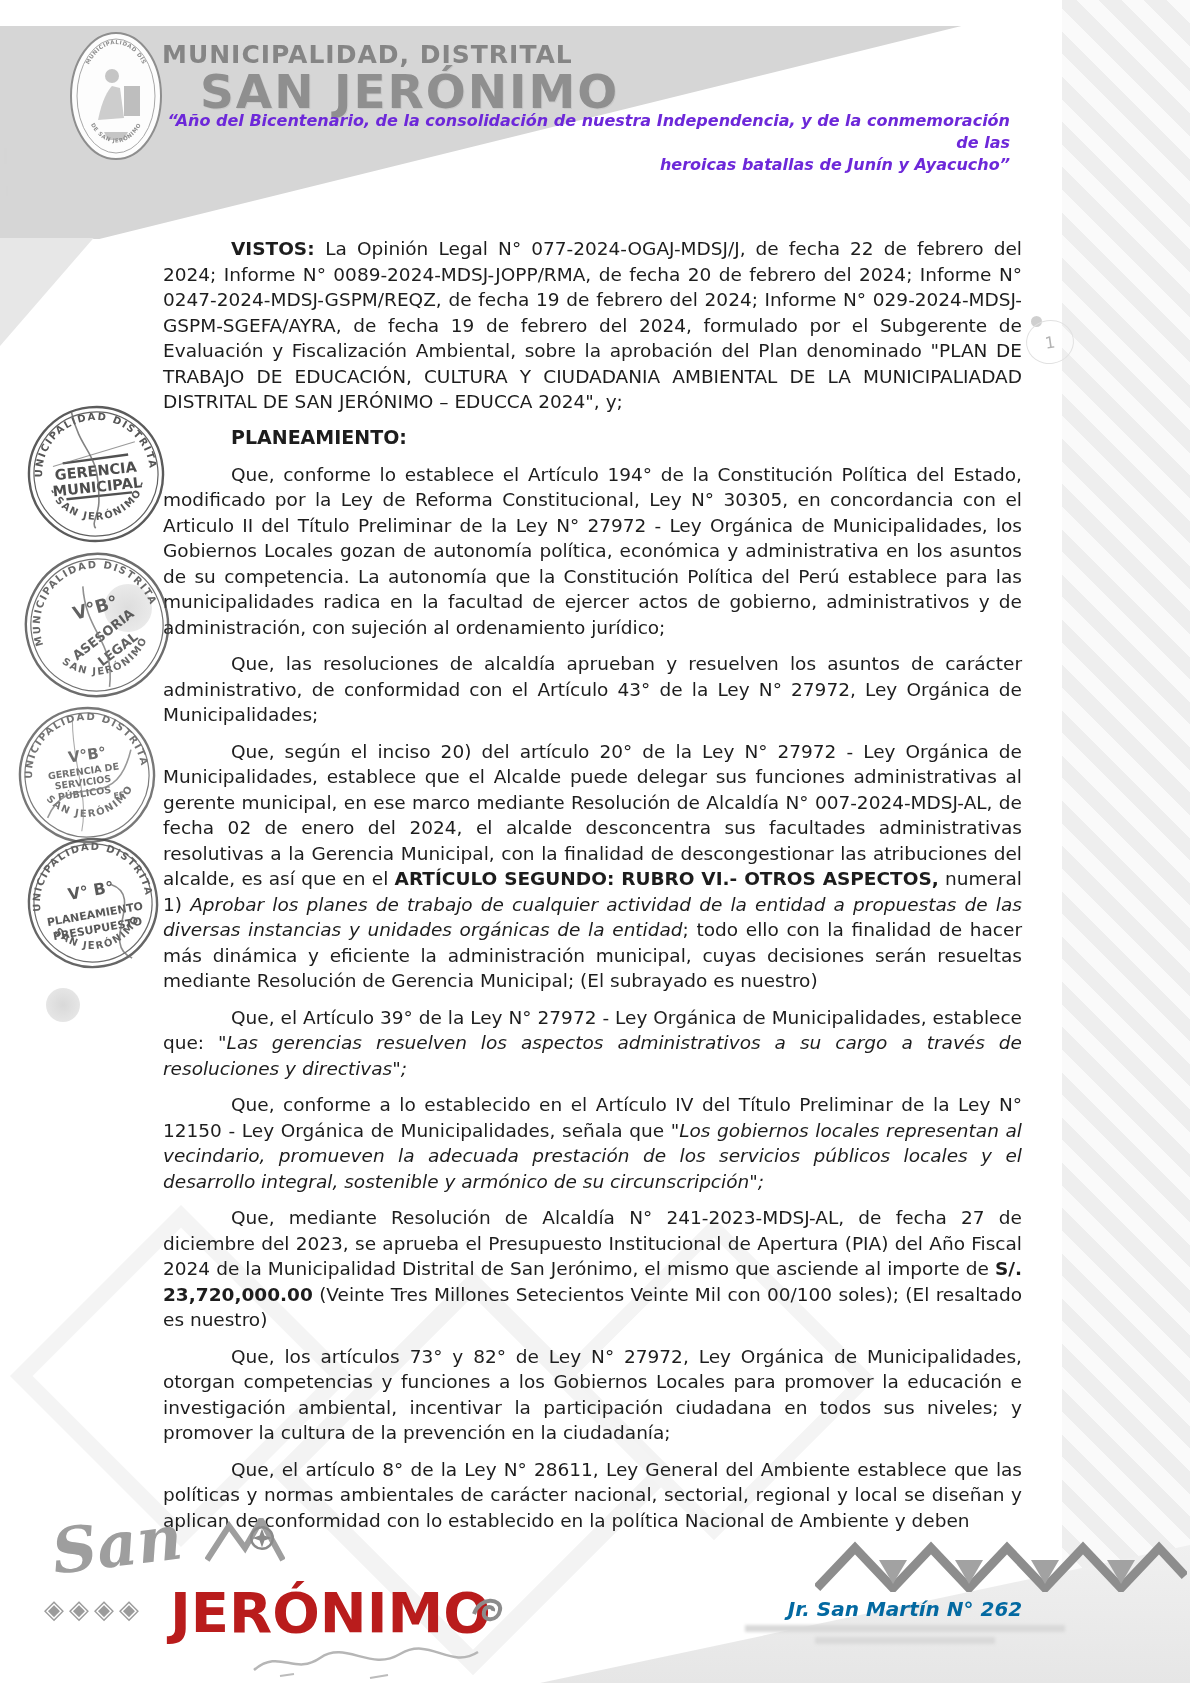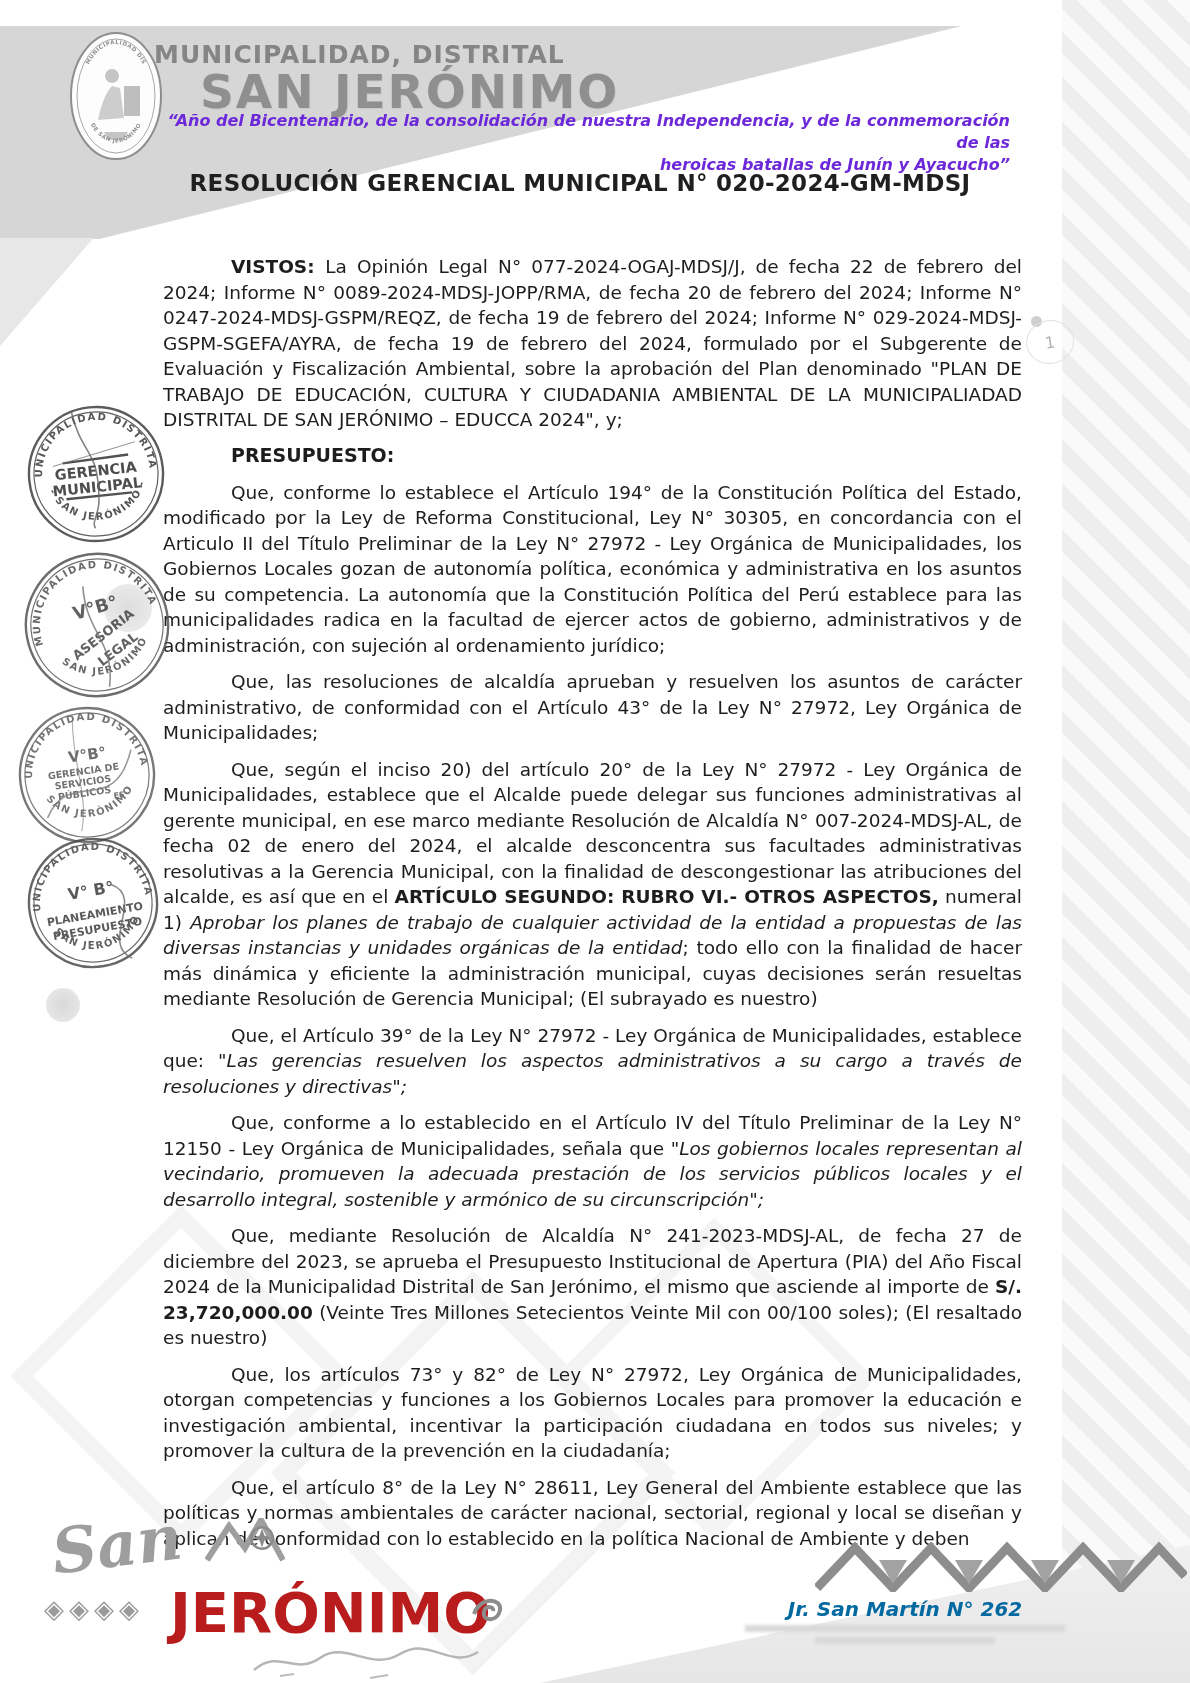--- a/index.html
+++ b/index.html
@@ -4,32 +4,32 @@
 <style>
   html,body{margin:0;padding:0;background:#888;}
   .page{position:relative;width:1190px;height:1683px;background:#ffffff;overflow:hidden;
         font-family:"DejaVu Sans",sans-serif;color:#1d1d1d;}
   
   .band{position:absolute;left:0;top:26px;width:1045px;height:213px;background:#d6d6d6;
         clip-path:polygon(0 0,92% 0,9.5% 100%,0 100%);z-index:1;}
   .band2{position:absolute;left:0;top:238px;width:120px;height:108px;background:#e7e7e7;
         clip-path:polygon(0 0,78% 0,0 100%);z-index:1;}
   .seal{position:absolute;left:68px;top:30px;width:96px;height:132px;z-index:2;}
-  .org1{position:absolute;left:154px;top:40px;font-weight:700;font-size:25px;color:#858585;
+  .org1{position:absolute;left:162px;top:40px;font-weight:700;font-size:25px;color:#858585;
         letter-spacing:1px;z-index:2;}
   .org2{position:absolute;left:200px;top:64px;font-weight:800;font-size:47px;color:#8f8f8f;
         letter-spacing:2px;text-shadow:1px 1px 0 #c9c9c9;z-index:2;}
   .motto{position:absolute;left:150px;top:110px;width:860px;text-align:right;
          font-style:italic;font-weight:700;font-size:16px;line-height:22px;color:#6d28d9;z-index:2;}
   .doc-title{position:absolute;left:145px;top:170px;width:870px;text-align:center;
          font-weight:800;font-size:23px;letter-spacing:.3px;color:#1f1f1f;z-index:2;}
   .dateline{position:absolute;left:145px;top:213px;width:848px;text-align:right;
          font-size:19.5px;color:#2a2a2a;z-index:2;}
   
-  .doc-body{position:absolute;left:163px;top:254px;width:859px;z-index:2;}
+  .doc-body{position:absolute;left:163px;top:236px;width:859px;z-index:2;}
   .para{font-size:18.5px;line-height:25.5px;margin:0 0 11px 0;text-align:justify;text-indent:68px;}
   .heading{font-size:19px;font-weight:700;margin:5px 0 14px 0;text-indent:68px;}
   .seg-b{font-weight:700;}
   .seg-i{font-style:italic;}
   .seg-iu{font-style:italic;text-underline-offset:3px;}
   
   .stamp{position:absolute;z-index:5;}
   .st-ring2{fill:none;stroke:#454545;stroke-width:2.4;}
   .st-ring1{fill:none;stroke:#4a4a4a;stroke-width:1.2;}
   .st-arc{font-family:"DejaVu Sans",sans-serif;font-weight:700;font-size:10px;
@@ -101,25 +101,24 @@
       <textPath href="#sealbot" startOffset="50%" text-anchor="middle">DE SAN JERÓNIMO</textPath>
     </text>
   </svg>
 
   <div class="org1">MUNICIPALIDAD, DISTRITAL</div>
   <div class="org2">SAN JERÓNIMO</div>
   <div class="motto">
     <span>“Año del Bicentenario, de la consolidación de nuestra Independencia, y de la conmemoración de las</span><br>
     <span>heroicas batallas de Junín y Ayacucho”</span>
   </div>
-  <div class="doc-title">RESOLUCIÓN GERENCIAL MUNICIPAL N° 020-2024-GM-MDSJ</div>
 
   <div class="doc-body">
       <p class="para"><span class="seg-b">VISTOS: </span><span>La Opinión Legal N° 077-2024-OGAJ-MDSJ/J, de fecha 22 de febrero del 2024; Informe N° 0089-2024-MDSJ-JOPP/RMA, de fecha 20 de febrero del 2024; Informe N° 0247-2024-MDSJ-GSPM/REQZ, de fecha 19 de febrero del 2024; Informe N° 029-2024-MDSJ-GSPM-SGEFA/AYRA, de fecha 19 de febrero del 2024, formulado por el Subgerente de Evaluación y Fiscalización Ambiental, sobre la aprobación del Plan denominado "PLAN DE TRABAJO DE EDUCACIÓN, CULTURA Y CIUDADANIA AMBIENTAL DE LA MUNICIPALIADAD DISTRITAL DE SAN JERÓNIMO – EDUCCA 2024", y;</span></p>
-      <p class="heading"><span class="seg-b">PRESUPUESTO:</span></p>
+      <p class="heading"><span class="seg-b">PLANEAMIENTO:</span></p>
       <p class="para"><span>Que, conforme lo establece el Artículo 194° de la Constitución Política del Estado, modificado por la Ley de Reforma Constitucional, Ley N° 30305, en concordancia con el Articulo II del Título Preliminar de la Ley N° 27972 - Ley Orgánica de Municipalidades, los Gobiernos Locales gozan de autonomía política, económica y administrativa en los asuntos de su competencia. La autonomía que la Constitución Política del Perú establece para las municipalidades radica en la facultad de ejercer actos de gobierno, administrativos y de administración, con sujeción al ordenamiento jurídico;</span></p>
       <p class="para"><span>Que, las resoluciones de alcaldía aprueban y resuelven los asuntos de carácter administrativo, de conformidad con el Artículo 43° de la Ley N° 27972, Ley Orgánica de Municipalidades;</span></p>
       <p class="para"><span>Que, según el inciso 20) del artículo 20° de la Ley N° 27972 - Ley Orgánica de Municipalidades, establece que el Alcalde puede delegar sus funciones administrativas al gerente municipal, en ese marco mediante Resolución de Alcaldía N° 007-2024-MDSJ-AL, de fecha 02 de enero del 2024, el alcalde desconcentra sus facultades administrativas resolutivas a la Gerencia Municipal, con la finalidad de descongestionar las atribuciones del alcalde, es así que en el </span><span class="seg-b">ARTÍCULO SEGUNDO: RUBRO VI.- OTROS ASPECTOS,</span><span> numeral 1) </span><span class="seg-iu">Aprobar los planes de trabajo de cualquier actividad de la entidad a propuestas de las diversas instancias y unidades orgánicas de la entidad</span><span>; todo ello con la finalidad de hacer más dinámica y eficiente la administración municipal, cuyas decisiones serán resueltas mediante Resolución de Gerencia Municipal; (El subrayado es nuestro)</span></p>
       <p class="para"><span>Que, el Artículo 39° de la Ley N° 27972 - Ley Orgánica de Municipalidades, establece que: </span><span class="seg-i">"Las gerencias resuelven los aspectos administrativos a su cargo a través de resoluciones y directivas";</span></p>
       <p class="para"><span>Que, conforme a lo establecido en el Artículo IV del Título Preliminar de la Ley N° 12150 - Ley Orgánica de Municipalidades, señala que </span><span class="seg-i">"Los gobiernos locales representan al vecindario, promueven la adecuada prestación de los servicios públicos locales y el desarrollo integral, sostenible y armónico de su circunscripción";</span></p>
       <p class="para"><span>Que, mediante Resolución de Alcaldía N° 241-2023-MDSJ-AL, de fecha 27 de diciembre del 2023, se aprueba el Presupuesto Institucional de Apertura (PIA) del Año Fiscal 2024 de la Municipalidad Distrital de San Jerónimo, el mismo que asciende al importe de </span><span class="seg-b">S/. 23,720,000.00</span><span> (Veinte Tres Millones Setecientos Veinte Mil con 00/100 soles); (El resaltado es nuestro)</span></p>
       <p class="para"><span>Que, los artículos 73° y 82° de Ley N° 27972, Ley Orgánica de Municipalidades, otorgan competencias y funciones a los Gobiernos Locales para promover la educación e investigación ambiental, incentivar la participación ciudadana en todos sus niveles; y promover la cultura de la prevención en la ciudadanía;</span></p>
       <p class="para"><span>Que, el artículo 8° de la Ley N° 28611, Ley General del Ambiente establece que las políticas y normas ambientales de carácter nacional, sectorial, regional y local se diseñan y aplican de conformidad con lo establecido en la política Nacional de Ambiente y deben</span></p>
     </div>
 

